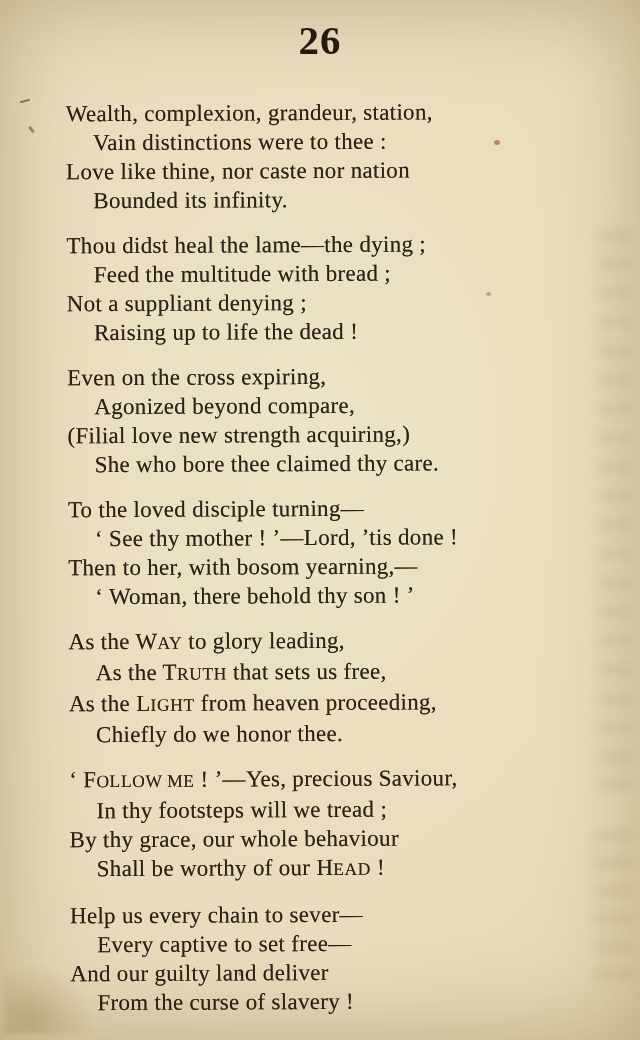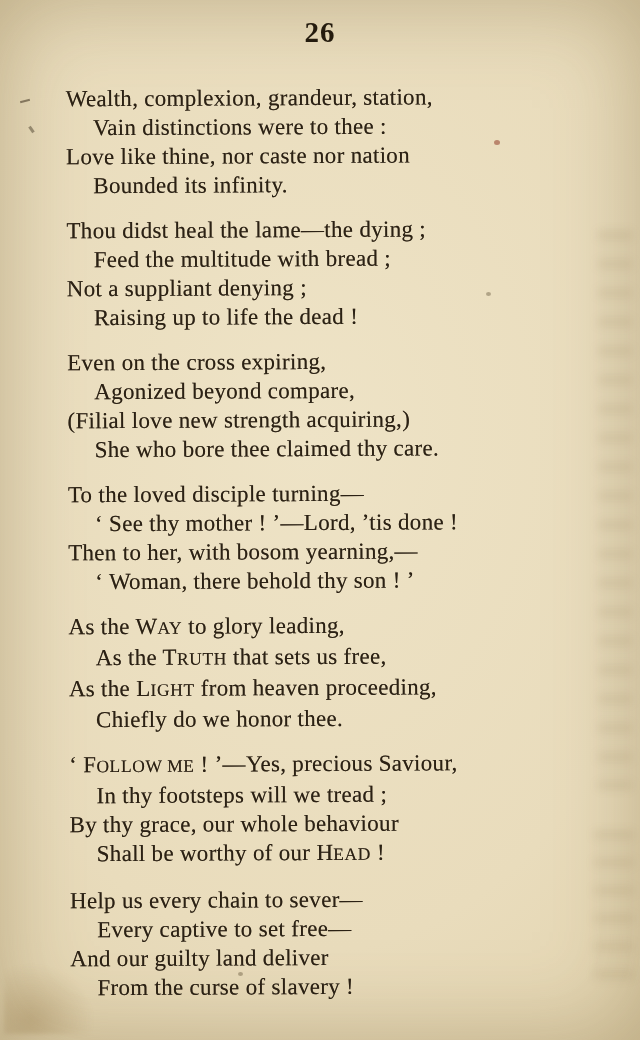--- a/index.html
+++ b/index.html
@@ -19,21 +19,21 @@
     inset: 0;
     background:
       radial-gradient(ellipse 130% 110% at 48% 42%,
         #eee3c6 0%, #e9dcbc 45%, #e2d3ae 70%, #d3c096 88%, #c2ad7e 100%);
     box-shadow: inset 0 0 90px rgba(110, 85, 40, 0.35);
   }
   .page-number {
     position: relative;
     text-align: center;
     padding-top: 16px;
-    font-size: 29px;
+    font-size: 41px;
     font-weight: bold;
     letter-spacing: 1px;
     color: #241b0e;
   }
   .poem {
     position: relative;
     padding: 34px 40px 0 68px;
     font-size: 23px;
     line-height: 29px;
     letter-spacing: 0.3px;

